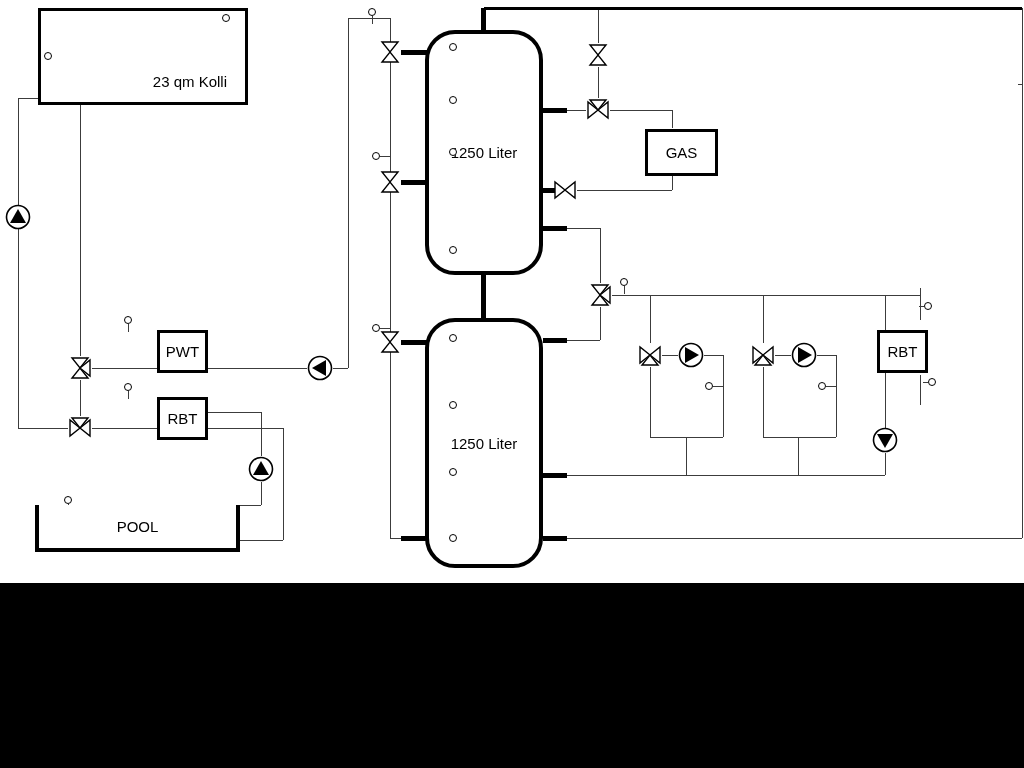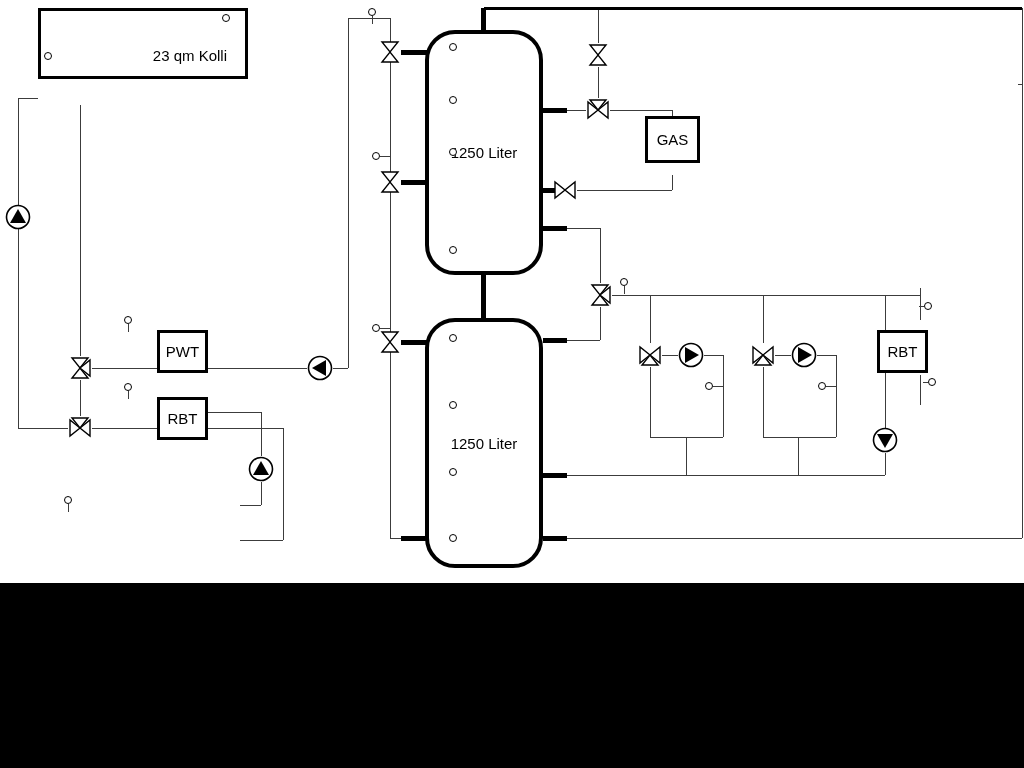--- a/index.html
+++ b/index.html
@@ -1,20 +1,20 @@
 <!DOCTYPE html>
 <html><head>
 <meta charset="utf-8">
 <style>
   * { margin:0; padding:0; box-sizing:border-box; }
   html,body { background:#000; font-family:"Liberation Sans", sans-serif; }
   .stage { position:relative; width:1024px; height:768px; background:#fff; overflow:hidden; color:#000; }
   .box  { position:absolute; background:#fff; border:3px solid #000; display:flex; align-items:center; justify-content:center; z-index:2; font-size:15px; }
   .tank { position:absolute; background:#fff; border:4px solid #000; border-radius:30px; display:flex; align-items:center; justify-content:center; z-index:2; font-size:15px; }
-  .collector { left:38px; top:8px; width:210px; height:71px;padding-left:12px; }
+  .collector { left:38px; top:8px; width:210px; height:97px;padding-left:12px; }
   .clbl { position:absolute; right:18px; bottom:12px; }
   .pool { position:absolute; left:35px; top:505px; width:205px; height:47px; background:#fff; border:4px solid #000; border-top:none; display:flex; align-items:center; justify-content:center; z-index:2; font-size:15px; }
   .line   { position:absolute; background:#3c3c3c; z-index:1; }
   .thick  { position:absolute; background:#000; z-index:3; }
   .shape  { position:absolute; z-index:4; line-height:0; }
   .sensor { position:absolute; width:8px; height:8px; border:1px solid #000; border-radius:50%; background:#fff; z-index:4; }
   .bar { position:absolute; left:0; top:583px; width:1024px; height:185px; background:#000; z-index:6; }
 </style>
 </head>
 <body>
@@ -26,37 +26,40 @@
   </div>
 
   <div class="tank" style="left:425px;top:30px;width:118px;height:245px">
     <span>1250 Liter</span>
   </div>
 
   <div class="tank" style="left:425px;top:318px;width:118px;height:250px">
     <span>1250 Liter</span>
   </div>
 
-  <div class="box" style="left:645px;top:116px;width:55px;height:47px">
+  <div class="box" style="left:645px;top:129px;width:73px;height:47px">
     <span>GAS</span>
   </div>
 
 
   <div class="box" style="left:157px;top:330px;width:51px;height:43px">
     <span>PWT</span>
   </div>
 
   <div class="box" style="left:157px;top:397px;width:51px;height:43px">
     <span>RBT</span>
   </div>
 
   <div class="box" style="left:877px;top:330px;width:51px;height:43px">
     <span>RBT</span>
   </div>
 
+  <div class="pool">
+    <span>POOL</span>
+  </div>
 
   <div class="bar"></div>
 <div class="line" style="left: 18px; top: 98px; width: 20px; height: 1px;"></div>
     <div class="line" style="left: 18px; top: 98px; width: 1px; height: 330px;"></div>
     <div class="line" style="left: 18px; top: 428px; width: 50px; height: 1px;"></div>
     <div class="line" style="left: 92px; top: 428px; width: 65px; height: 1px;"></div>
     <div class="line" style="left: 80px; top: 105px; width: 1px; height: 251px;"></div>
     <div class="line" style="left: 92px; top: 368px; width: 65px; height: 1px;"></div>
     <div class="line" style="left: 208px; top: 368px; width: 99px; height: 1px;"></div>
     <div class="line" style="left: 333px; top: 368px; width: 15px; height: 1px;"></div>

